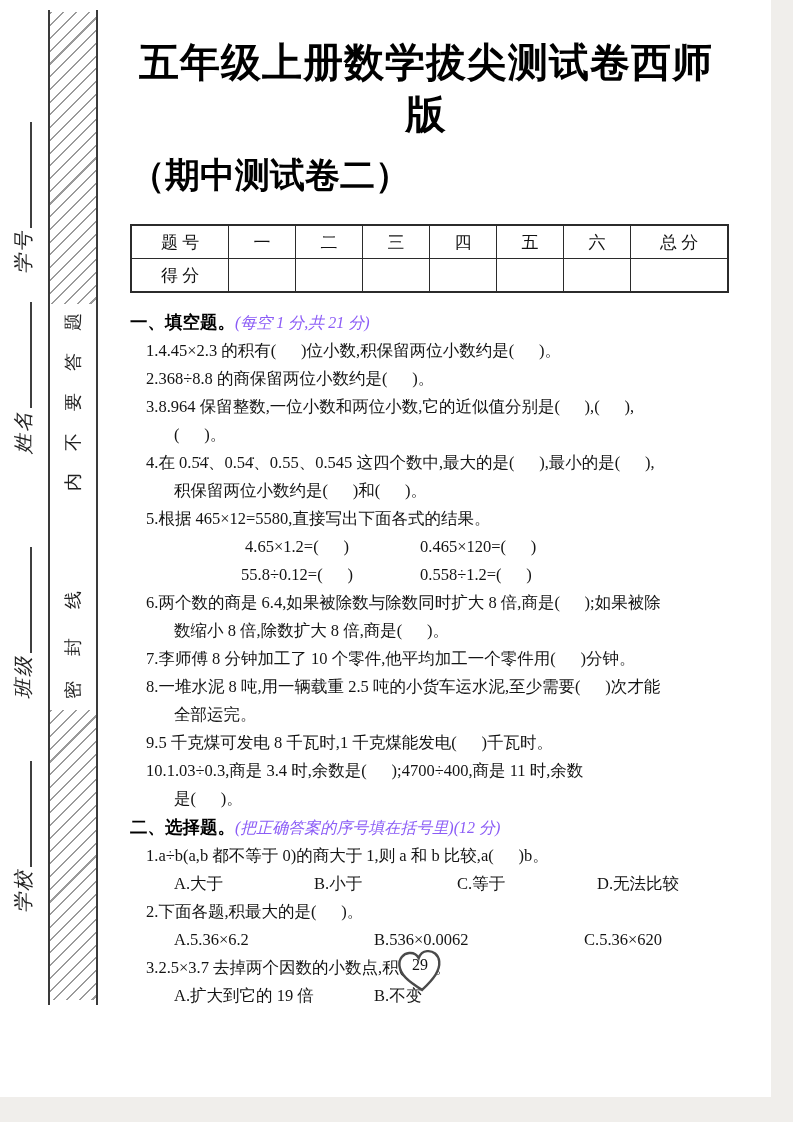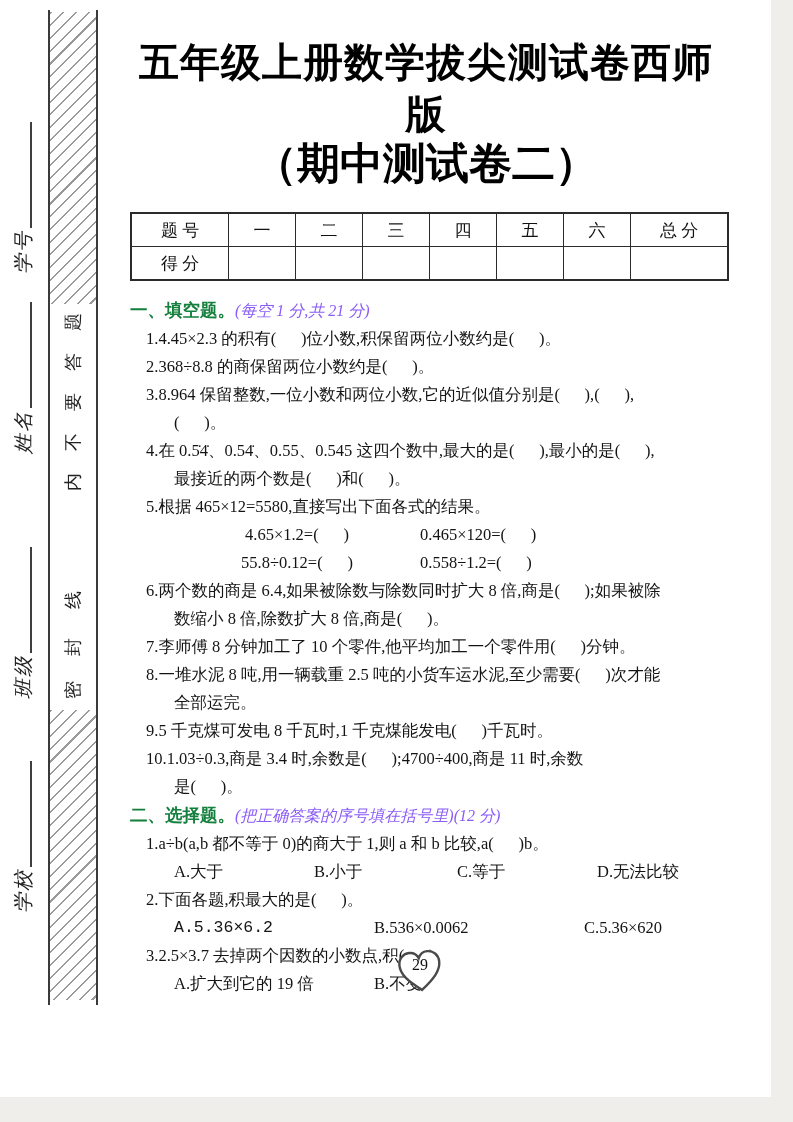--- a/index.html
+++ b/index.html
@@ -40,21 +40,21 @@
 
   
   .main{position:absolute;left:130px;top:30px;width:592px;}
   .title{
     font-family:"Liberation Sans", sans-serif;font-weight:bold;
     font-size:40px;line-height:52px;text-align:center;letter-spacing:1px;
     color:#000;padding-top:6px;
   }
   .subtitle{
     font-family:"Liberation Sans", sans-serif;font-weight:bold;
-    font-size:43px;line-height:46px;text-align:center;color:#000;margin-top:0;
+    font-size:35px;line-height:46px;color:#000;margin-top:12px;
   }
   
   table.score{
     border-collapse:collapse;margin-top:26px;width:588px;table-layout:fixed;
     font-size:17px;color:#111;
   }
   table.score td{
     border:1.5px solid #2b2b2b;height:32px;text-align:center;vertical-align:middle;
     padding:0;
   }
@@ -63,21 +63,21 @@
   td.c-mid{width:66px;}
   td.c-total{width:96px;}
 
   
   .body-lines{margin-top:15px;font-size:16.5px;color:#141414;}
   .line{line-height:28px;white-space:pre;}
   .q{padding-left:16px;}
   .wrap{padding-left:44px;}
   .heading{display:flex;align-items:baseline;line-height:29px;white-space:pre;}
   .heading .h-main{
-    font-family:"Liberation Sans", sans-serif;font-weight:bold;font-size:17.5px;color:#15803d;
+    font-family:"Liberation Sans", sans-serif;font-weight:bold;font-size:17.5px;color:#000000;
   }
   .heading .h-note{font-style:italic;font-size:16px;color:#8b5cf6;}
   .pair{display:flex;padding-left:44px;line-height:28px;white-space:pre;}
   .pair .p1{width:246px;text-align:center;}
   .opts{display:flex;padding-left:44px;line-height:28px;white-space:pre;}
 
   
   .pageno{position:absolute;left:396px;top:948px;width:52px;height:50px;}
   .pageno svg{position:absolute;left:0;top:0;}
   .pageno .num{
@@ -159,21 +159,21 @@
       <div class="heading">
         <span class="h-main">一、填空题。</span>
         <span class="h-note">(每空 1 分,共 21 分)</span>
       </div>
 
       <div class="line q">1.4.45×2.3 的积有(      )位小数,积保留两位小数约是(      )。</div>
       <div class="line q">2.368÷8.8 的商保留两位小数约是(      )。</div>
       <div class="line q">3.8.964 保留整数,一位小数和两位小数,它的近似值分别是(      ),(      ),</div>
       <div class="line wrap">(      )。</div>
       <div class="line q">4.在 0.5̇4̇、0.54̇、0.55、0.545 这四个数中,最大的是(      ),最小的是(      ),</div>
-      <div class="line wrap">最接近的两个数是(      )和(      )。</div>
+      <div class="line wrap">积保留两位小数约是(      )和(      )。</div>
       <div class="line q">5.根据 465×12=5580,直接写出下面各式的结果。</div>
       <div class="pair">
         <span class="p1">4.65×1.2=(      )</span>
         <span>0.465×120=(      )</span>
       </div>
       <div class="pair">
         <span class="p1">55.8÷0.12=(      )</span>
         <span>0.558÷1.2=(      )</span>
       </div>
       <div class="line q">6.两个数的商是 6.4,如果被除数与除数同时扩大 8 倍,商是(      );如果被除</div>
@@ -192,21 +192,21 @@
 
       <div class="line q">1.a÷b(a,b 都不等于 0)的商大于 1,则 a 和 b 比较,a(      )b。</div>
       <div class="opts">
         <span style="width:140px;">A.大于</span>
         <span style="width:135px;">B.小于</span>
         <span style="width:140px;margin-left:8px;">C.等于</span>
         <span>D.无法比较</span>
       </div>
       <div class="line q">2.下面各题,积最大的是(      )。</div>
       <div class="opts">
-        <span style="width:200px;font-family:Liberation Mono, monospace;">A.5.36×6.2</span>
+        <span style="width:200px;">A.5.36×6.2</span>
         <span style="width:210px;">B.536×0.0062</span>
         <span>C.5.36×620</span>
       </div>
       <div class="line q">3.2.5×3.7 去掉两个因数的小数点,积(      )。</div>
       <div class="opts">
         <span style="width:200px;">A.扩大到它的 19 倍</span>
         <span style="width:165px;">B.不变</span>
       </div>
 
     </div>

